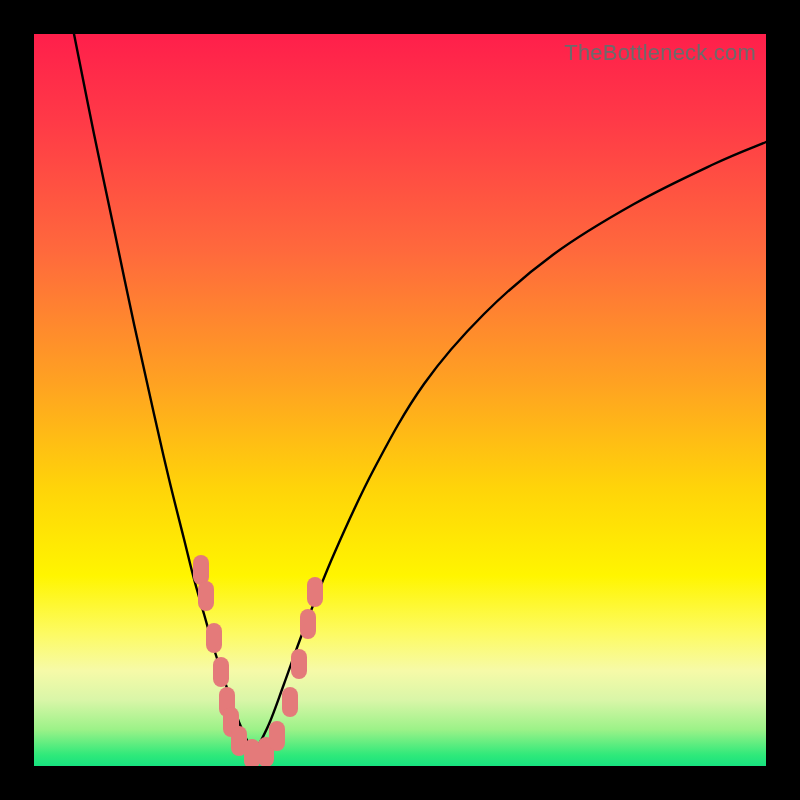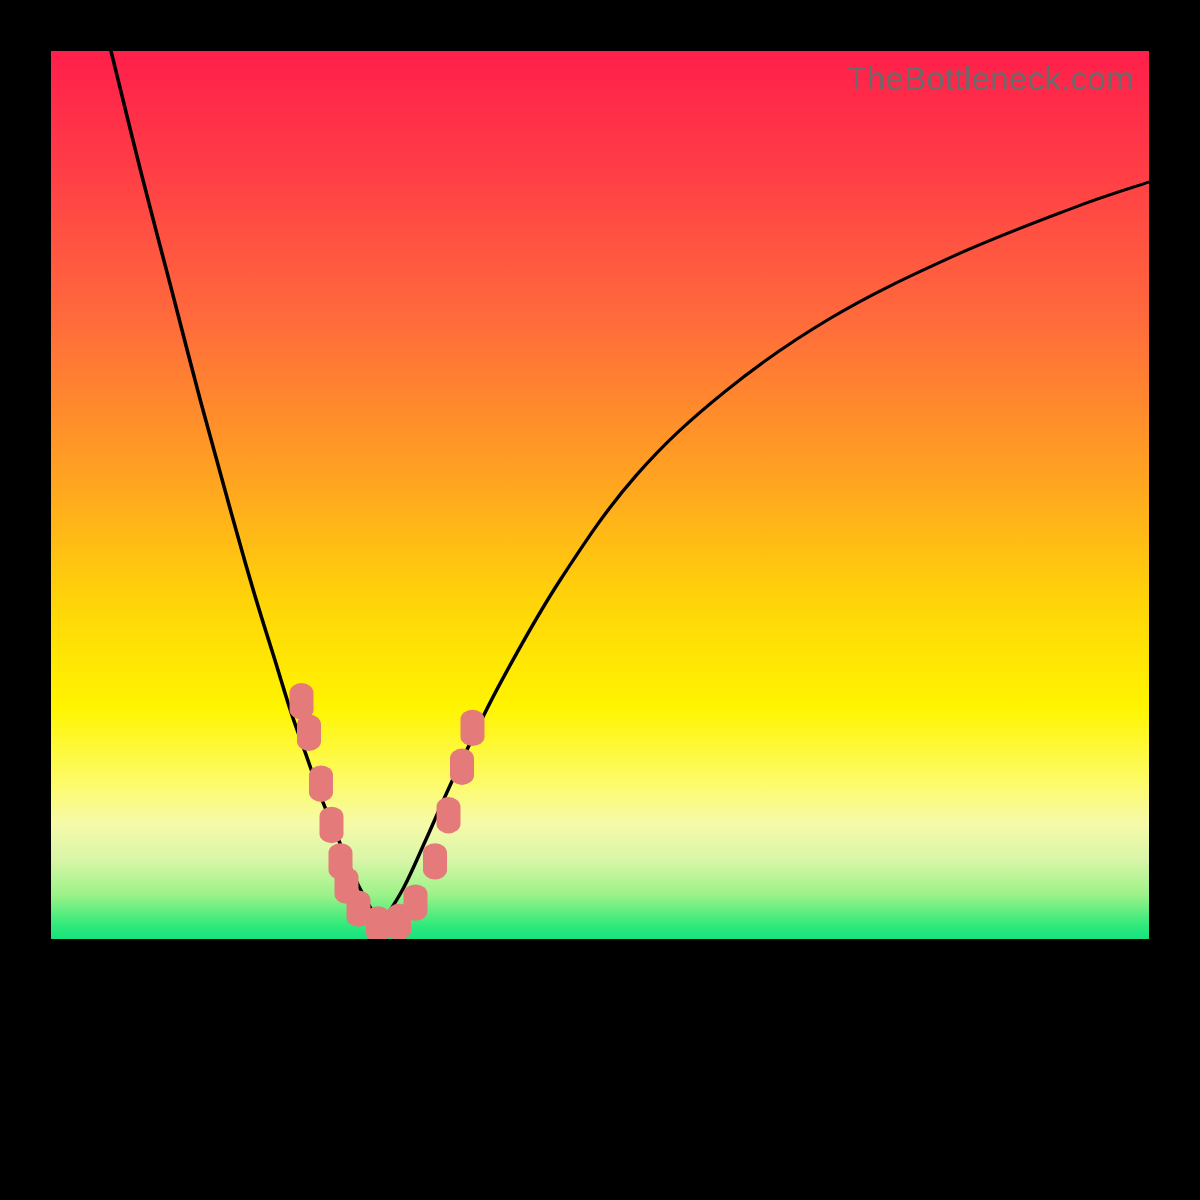--- a/index.html
+++ b/index.html
@@ -17,21 +17,21 @@
     top: 0;
     width: 800px;
     height: 800px;
     background: #000;
   }
   .plot {
     position: absolute;
     left: 34px;
     top: 34px;
     width: 732px;
-    height: 592px;
+    height: 732px;
     overflow: hidden;
   }
   .gradient {
     position: absolute;
     left: 0;
     top: 0;
     width: 100%;
     height: 100%;
   }
   .watermark {

